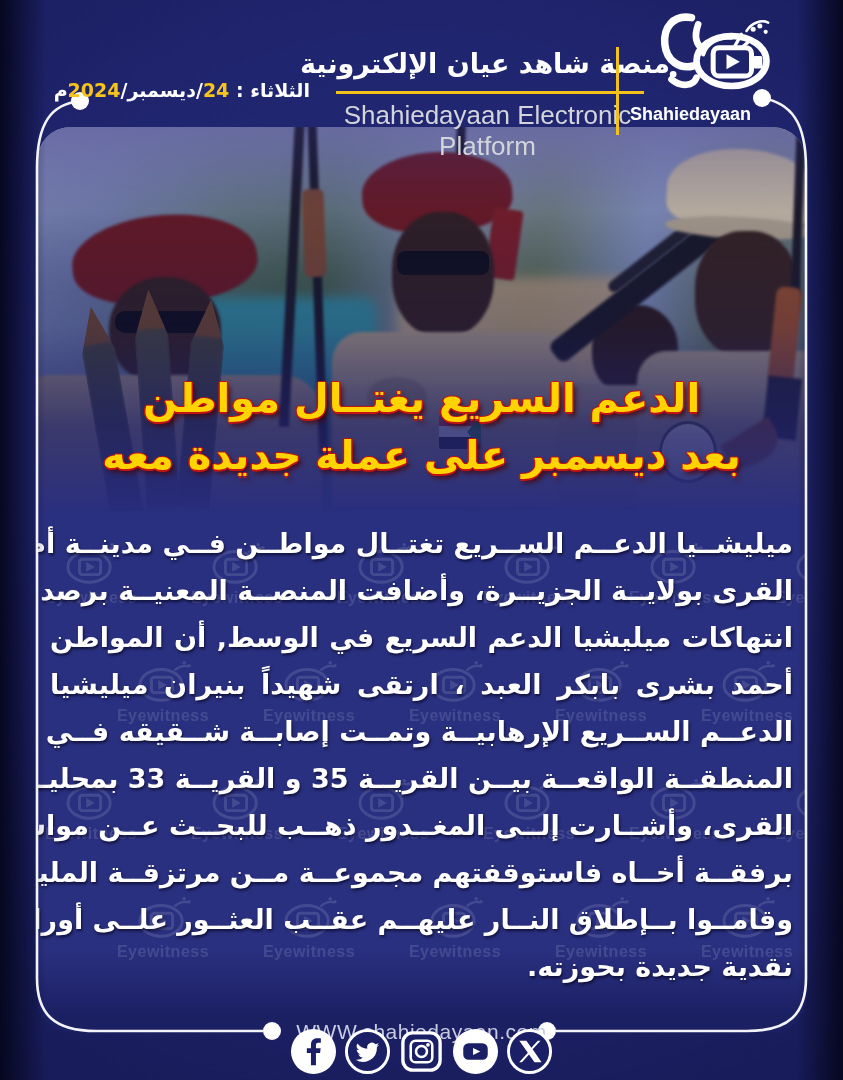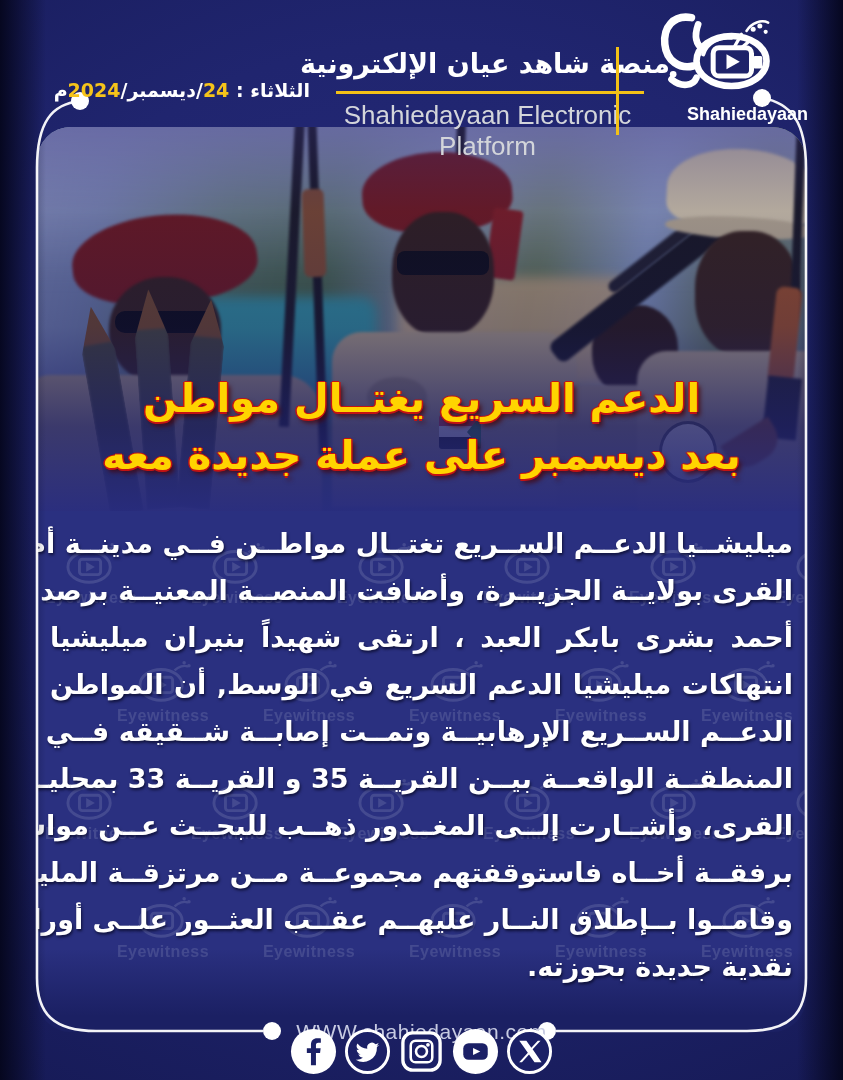--- a/index.html
+++ b/index.html
@@ -50,21 +50,21 @@
   
   .hdr-date{position:absolute;left:88px;top:79px;width:222px;z-index:6;direction:rtl;
     font-weight:bold;font-size:19px;color:#fff;text-align:right;white-space:nowrap;}
   .hdr-date .yel{color:#f6c41a;}
   .hdr-title-ar{position:absolute;left:300px;top:48px;width:372px;z-index:6;direction:rtl;
     text-align:left;font-weight:bold;font-size:27px;color:#fff;}
   .hdr-underline{position:absolute;left:336px;top:91px;width:308px;height:3px;background:#f3c117;z-index:6;}
   .hdr-title-en{position:absolute;left:305px;top:100px;width:365px;z-index:6;text-align:center;
     font-family:"Liberation Sans",sans-serif;font-size:26px;color:#d3d5da;}
   .hdr-vline{position:absolute;left:616px;top:47px;width:3px;height:88px;background:#f3c117;z-index:6;}
-  .logo{position:absolute;left:630px;top:6px;width:178px;z-index:6;text-align:right;}
+  .logo{position:absolute;left:630px;top:6px;width:178px;z-index:6;text-align:left;}
   .logo svg{width:150px;height:100px;display:block;margin:0 auto;}
   .logo .logo-name{color:#fff;font-family:"Liberation Sans",sans-serif;font-size:18px;font-weight:bold;margin-top:-2px;}
 
   
   .headline{position:absolute;left:40px;right:40px;top:370px;z-index:4;direction:rtl;text-align:center;}
   .headline div{
     font-weight:bold;font-size:40px;line-height:57px;color:#ffd400;
     text-shadow:
       -1.5px 0 #c41313, 1.5px 0 #c41313, 0 -1.5px #c41313, 0 1.5px #c41313,
       3px 4px 5px rgba(70,0,0,.8);
@@ -423,22 +423,22 @@
             <path d="M27 24 l9 5 -9 5z" fill="currentColor"></path>
             <circle cx="54" cy="6" r="1.8" fill="currentColor"></circle>
             <circle cx="59" cy="9" r="1.8" fill="currentColor"></circle>
           </svg>
           <span>Eyewitness</span>
         </div>
       </div>
     <div class="body-text" id="body-text">
         <div class="body-line">ميليشــيا الدعــم الســريع تغتــال مواطــن فــي مدينــة أم</div>
         <div class="body-line">القرى بولايــة الجزيــرة، وأضافت المنصــة المعنيــة برصد</div>
+        <div class="body-line">انتهاكات ميليشيا الدعم السريع في الوسط, أن المواطن</div>
         <div class="body-line">أحمد بشرى بابكر العبد ، ارتقى شهيداً بنيران ميليشيا</div>
-        <div class="body-line">انتهاكات ميليشيا الدعم السريع في الوسط, أن المواطن</div>
         <div class="body-line">الدعــم الســريع الإرهابيــة وتمــت إصابــة شــقيقه فــي</div>
         <div class="body-line">المنطقــة الواقعــة بيــن القريــة 35 و القريــة 33 بمحليــة أم</div>
         <div class="body-line">القرى، وأشــارت إلــى المغــدور ذهــب للبحــث عــن مواشــيه</div>
         <div class="body-line">برفقــة أخــاه فاستوقفتهم مجموعــة مــن مرتزقــة المليشيا</div>
         <div class="body-line">وقامــوا بــإطلاق النــار عليهــم عقــب العثــور علــى أوراق</div>
         <div class="body-line">نقدية جديدة بحوزته.</div>
       </div>
   </div>
 
   <svg class="frame" viewBox="0 0 843 1080">

